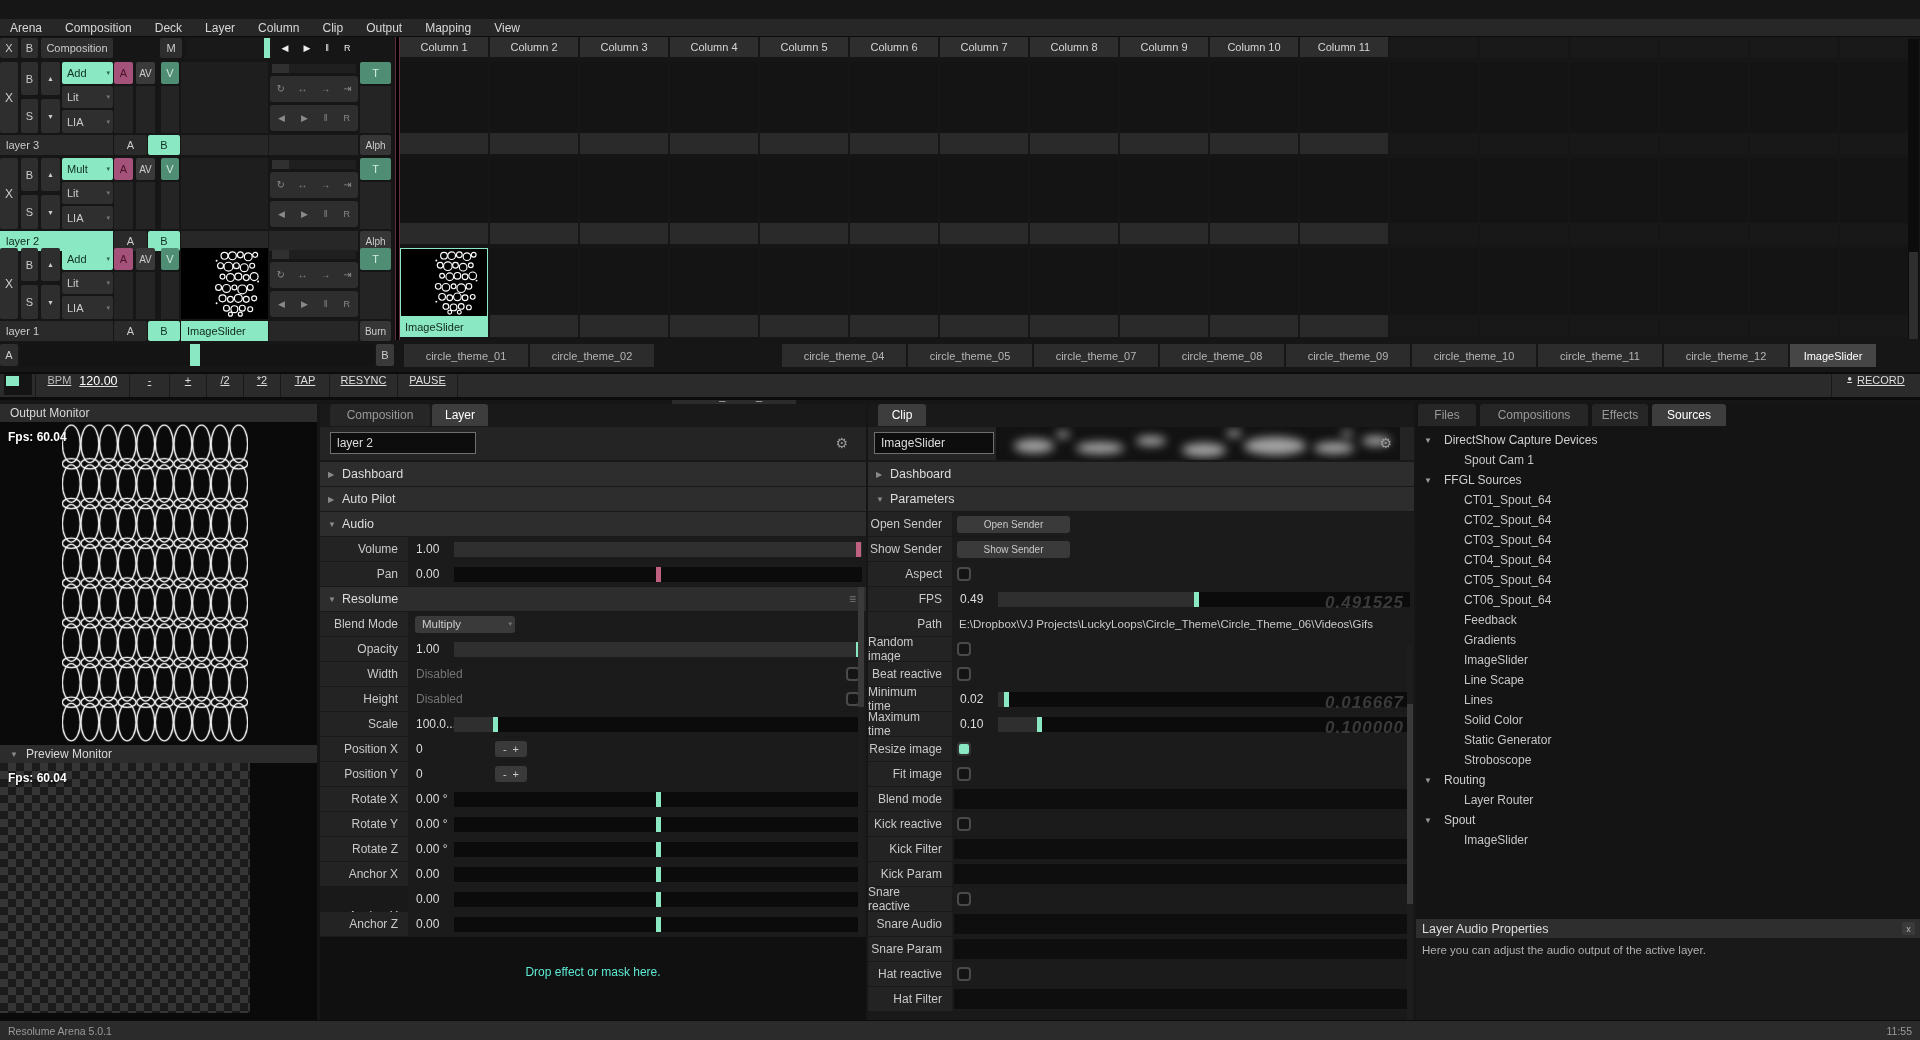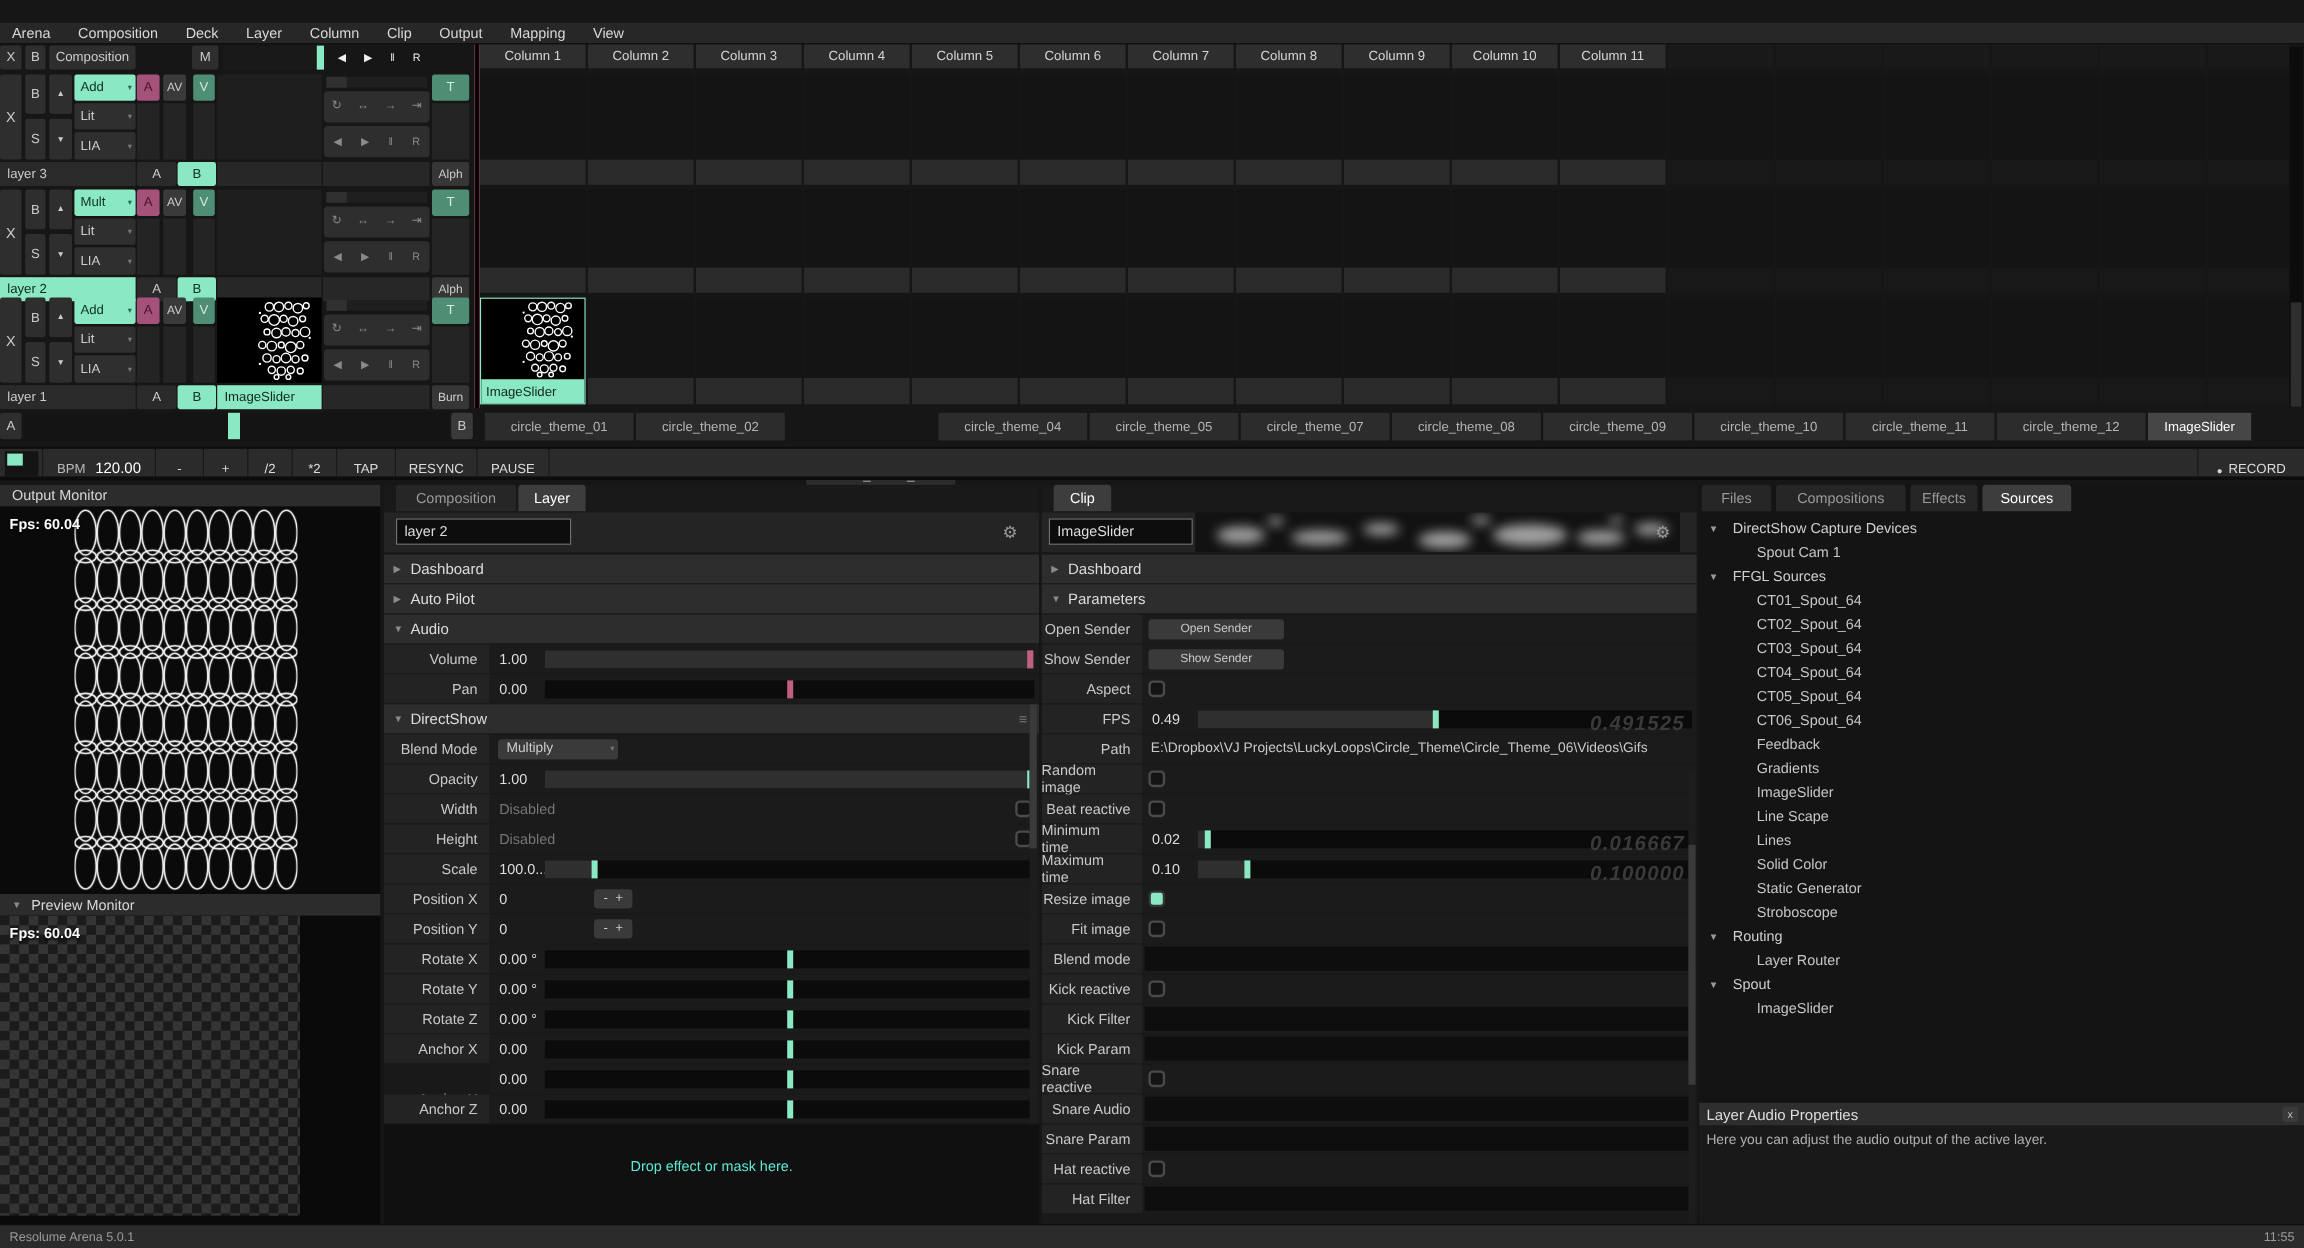--- a/index.html
+++ b/index.html
@@ -50,21 +50,21 @@
   .vscroll { position:absolute; background:#0c0c0c; }
 
   
   #xfade { position:absolute; left:0; top:343px; width:400px; height:25px; }
   #decktabs { position:absolute; left:404px; top:343px; width:1516px; height:25px; }
   .deck-tab { position:absolute; top:1px; height:23px; background:#2c2c2c; color:#b5b5b5; font-size:11px; display:flex; align-items:center; justify-content:center; }
   .deck-tab.active { background:#464646; color:#fff; }
 
   
   #bpm-row { position:absolute; left:0; top:372px; width:1920px; height:28px; background:#2b2b2b; display:flex; align-items:stretch; border-top:2px solid #0c0c0c; border-bottom:3px solid #0c0c0c; }
-  .bpm-cell { display:flex; align-items:flex-end; justify-content:center; border-right:1px solid #191919; color:#ddd; font-size:11px; }
+  .bpm-cell { display:flex; align-items:flex-start; justify-content:center; border-right:1px solid #191919; color:#ddd; font-size:11px;text-decoration:underline; }
 
   
   .panel { position:absolute; top:404px; height:616px; background:#191919; }
   .ptab { position:absolute; top:0; height:22px; border-radius:3px 3px 0 0; background:#262626; color:#9a9a9a; font-size:12px; display:flex; align-items:center; justify-content:center; }
   .ptab.active { background:#3d3d3d; color:#fff; }
   .name-row { position:absolute; left:0; top:23px; width:100%; height:33px; background:#242424; }
   .name-field { position:absolute; background:#0d0d0d; border:1px solid #6f6f6f; color:#ddd; font-size:12px; display:flex; align-items:center; padding-left:6px; }
   .gear { position:absolute; color:#9a9a9a; font-size:14px; line-height:1; }
   .rows { position:absolute; left:0; width:100%; overflow:hidden; }
   .prow { height:24px; margin-bottom:1px; display:flex; }
@@ -871,21 +871,21 @@
           <div class="prow-val">
             <div class="pval">0.00</div>
             <div class="ptrack">
               <div class="pfill" style="width: 0%;"></div>
               <div class="phandle pink" style="left: calc(50% - 2px);"></div>
             </div>
           </div>
         </div>
         <div class="sec-row">
           <div class="sec-caret">▼</div>
-          <span class="sec-label">DirectShow</span>
+          <span class="sec-label">Resolume</span>
           <div class="sec-menu">≡</div>
         </div>
         <div class="prow">
           <div class="prow-label" style="width: 88px;">Blend Mode</div>
           <div class="prow-val">
             <div class="mini-btn" style="width: 100px; height: 17px; margin-left: 7px; justify-content: flex-start; padding-left: 7px; position: relative; font-size: 11.5px;">Multiply<div class="dd-caret">▾</div></div>
           </div>
         </div>
         <div class="prow">
           <div class="prow-label" style="width: 88px;">Opacity</div>

